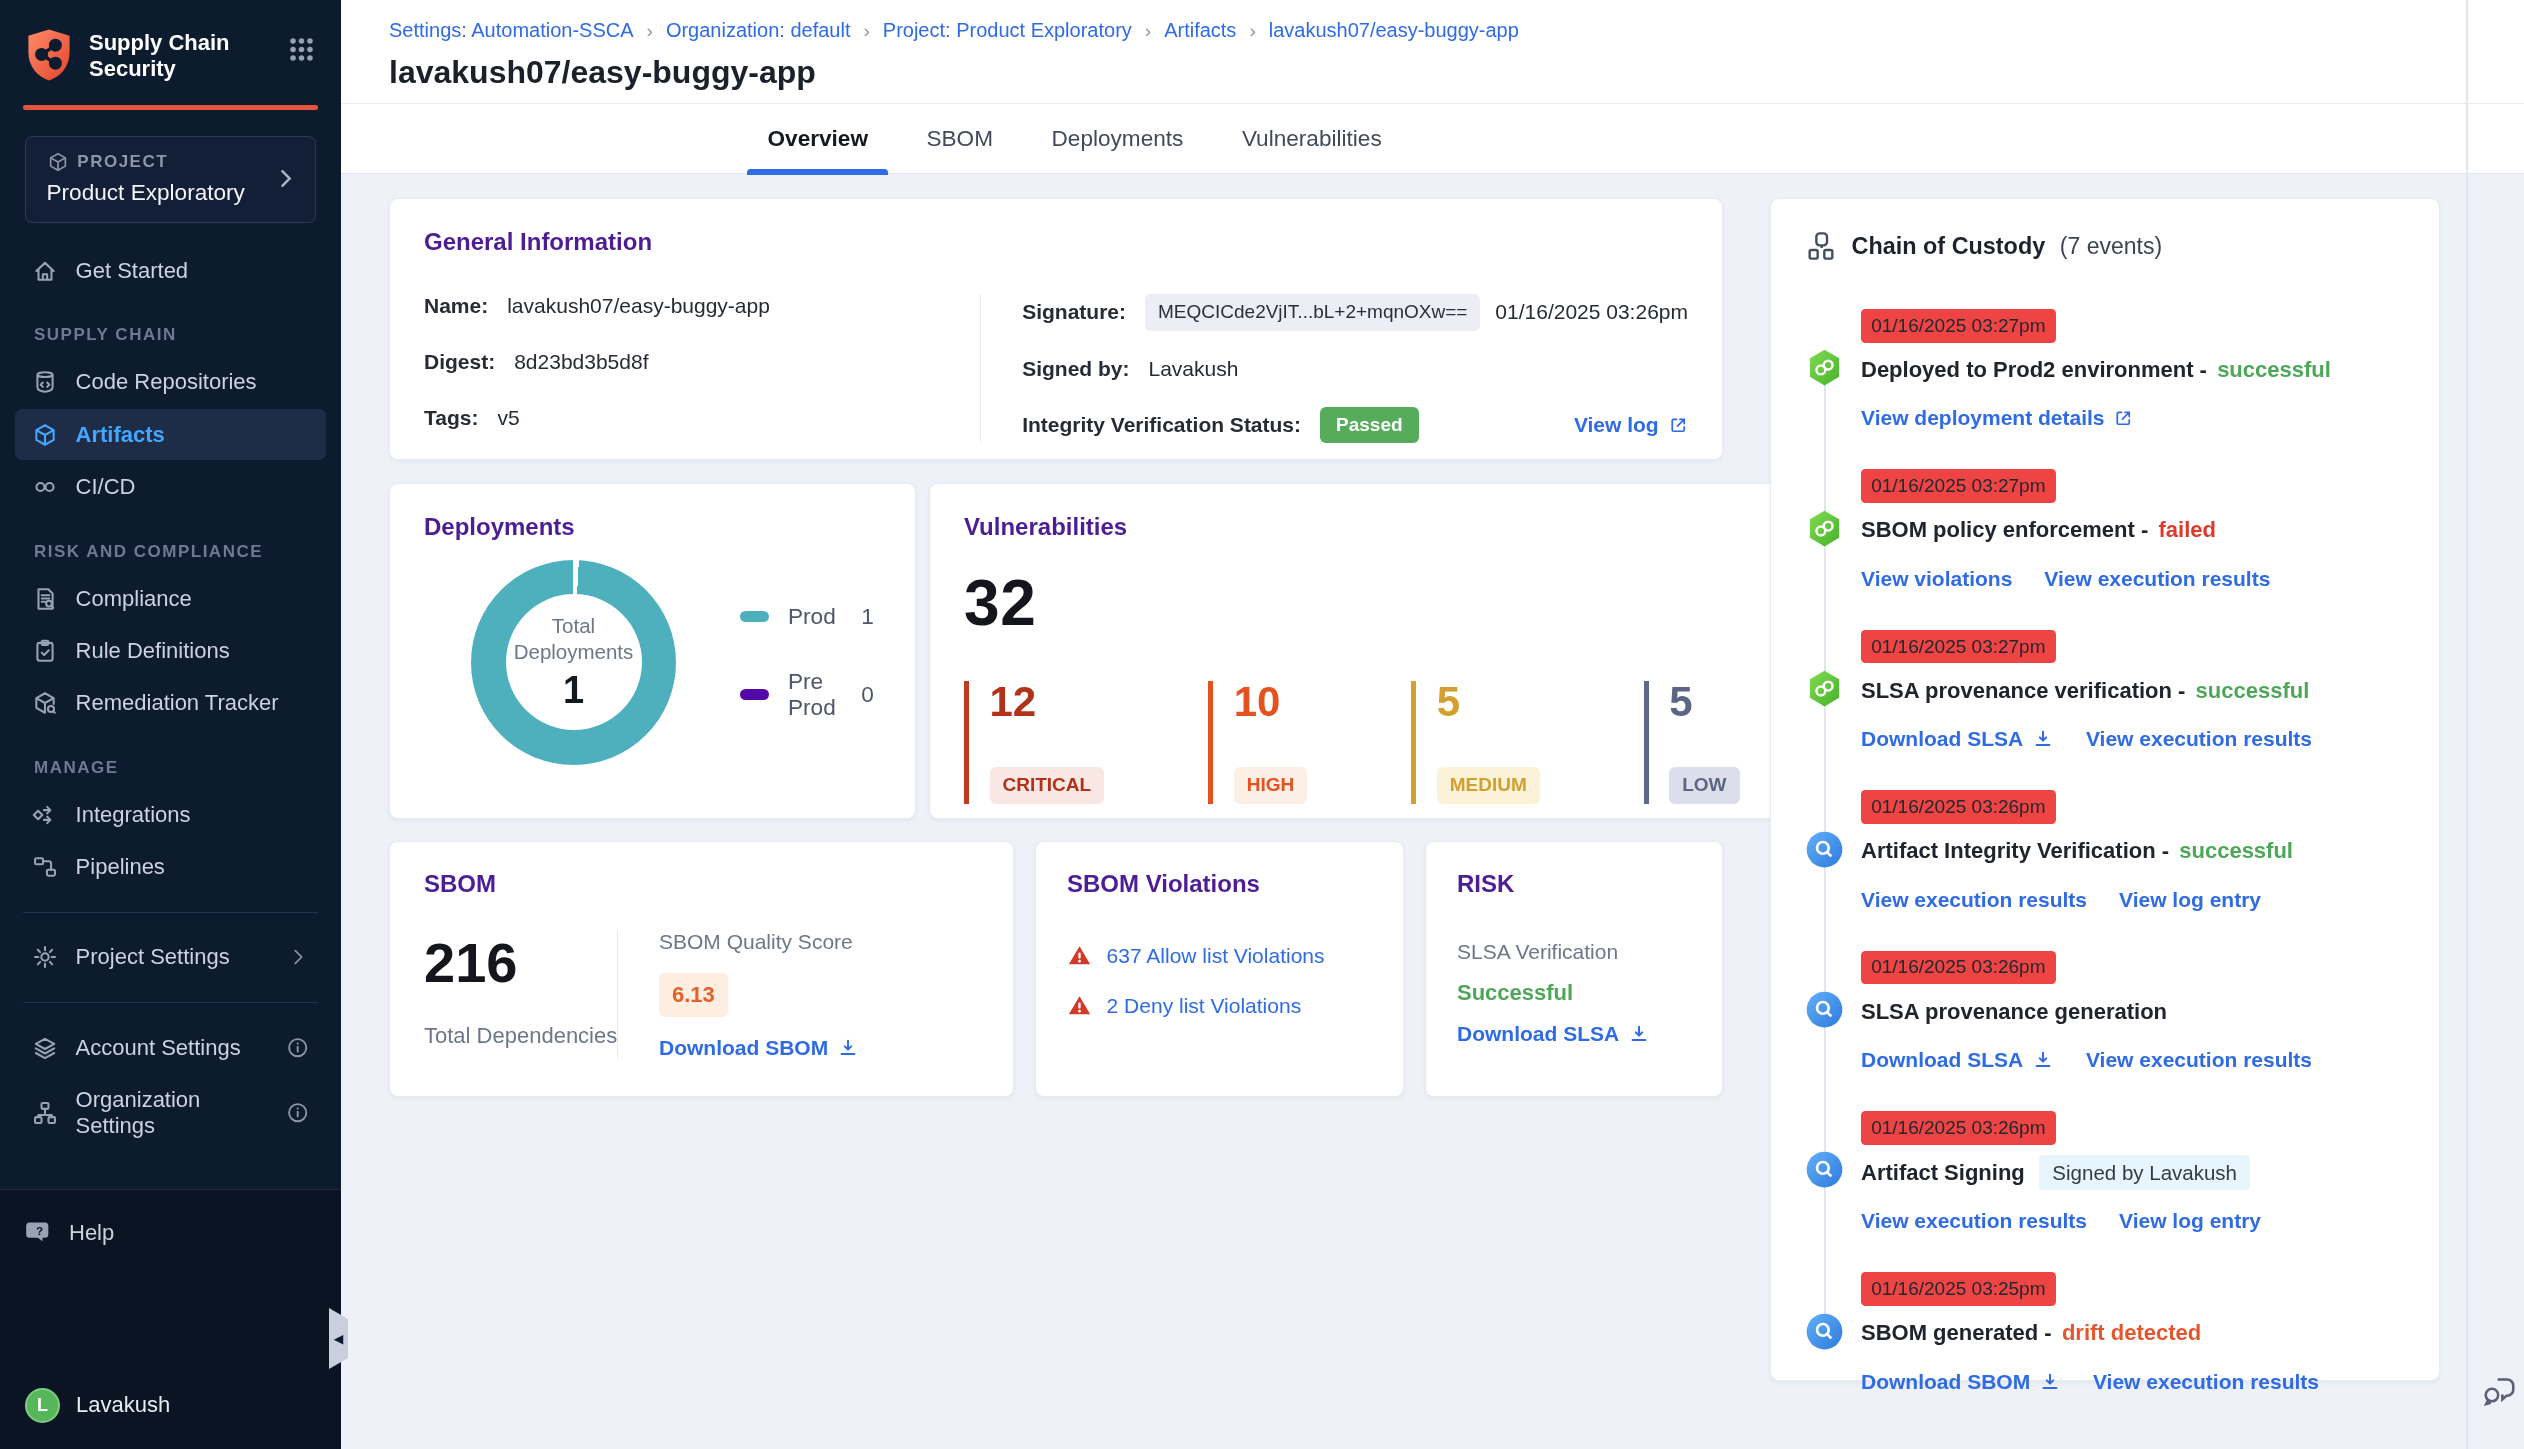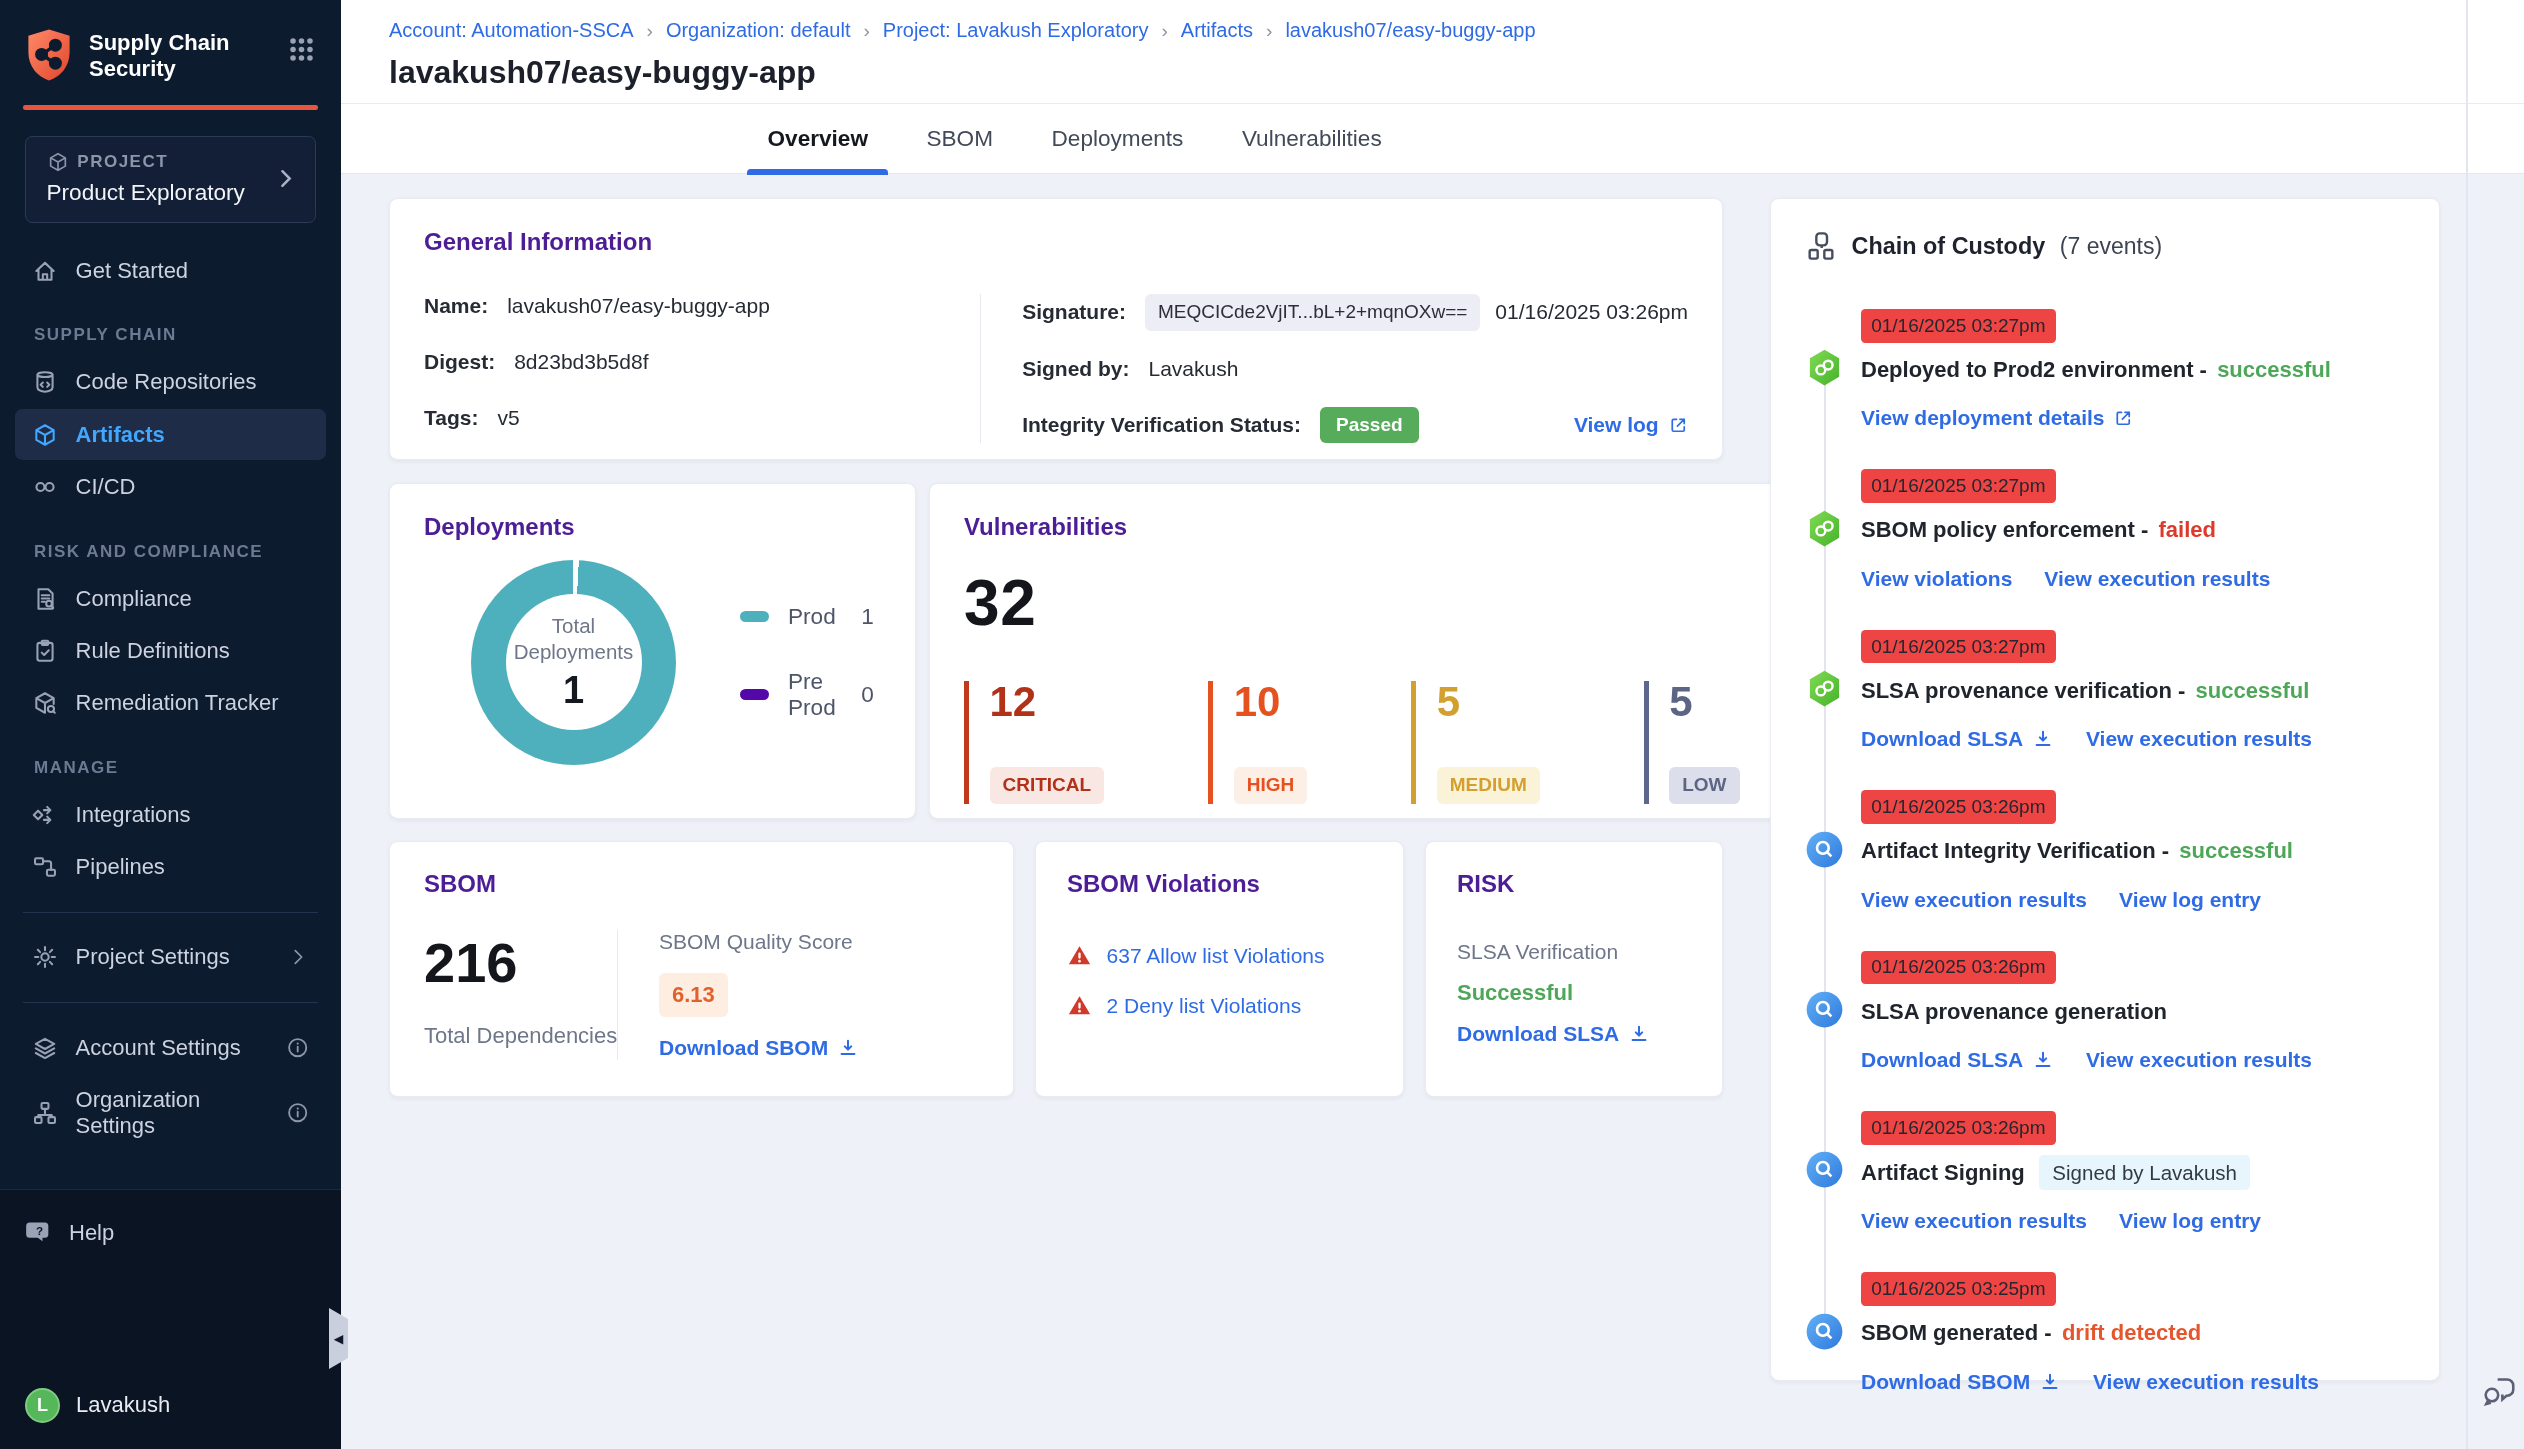--- a/index.html
+++ b/index.html
@@ -376,25 +376,25 @@
       <span class="avatar">L</span>
       <span>Lavakush</span>
     </div>
   </div>
 </div>
 <div class="collapse-tab">◀</div>
 
 <div class="main">
   <div class="topbar">
     <div class="breadcrumb" id="breadcrumb">
-        <span class="crumb">Account: Automation-SSCA</span>
+        <span class="crumb">Settings: Automation-SSCA</span>
         <span class="crumb-sep">›</span>
         <span class="crumb">Organization: default</span>
         <span class="crumb-sep">›</span>
-        <span class="crumb">Project: Lavakush Exploratory</span>
+        <span class="crumb">Project: Product Exploratory</span>
         <span class="crumb-sep">›</span>
         <span class="crumb">Artifacts</span>
         <span class="crumb-sep">›</span>
         <span class="crumb">lavakush07/easy-buggy-app</span>
       </div>
     <div class="page-title">lavakush07/easy-buggy-app</div>
   </div>
   <div class="tabbar">
     <div class="tabs" id="tabs">
         <div class="tab active">Overview</div>

